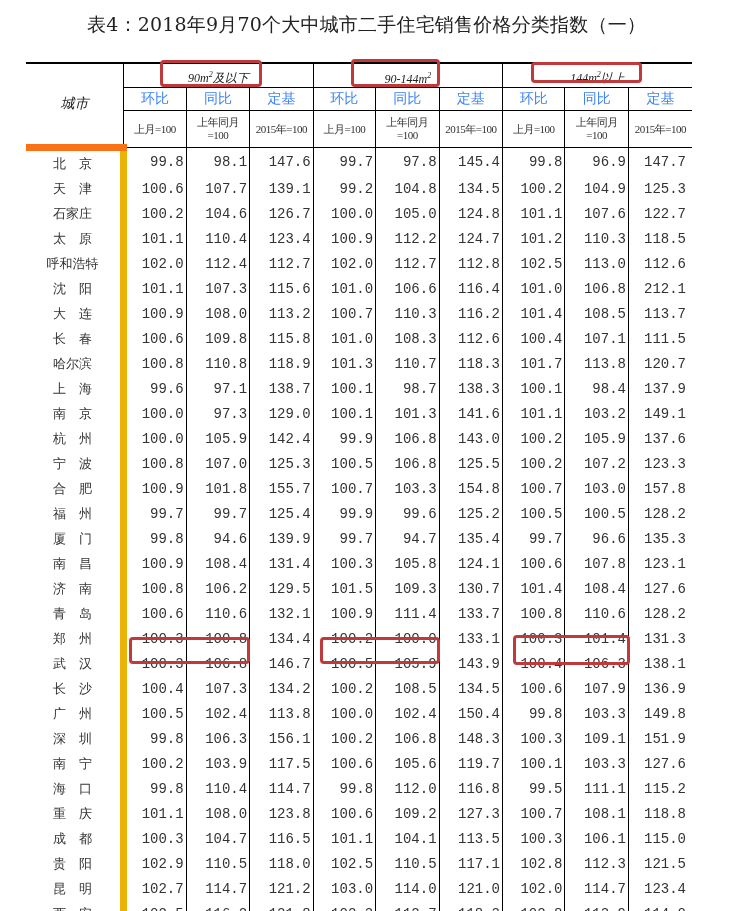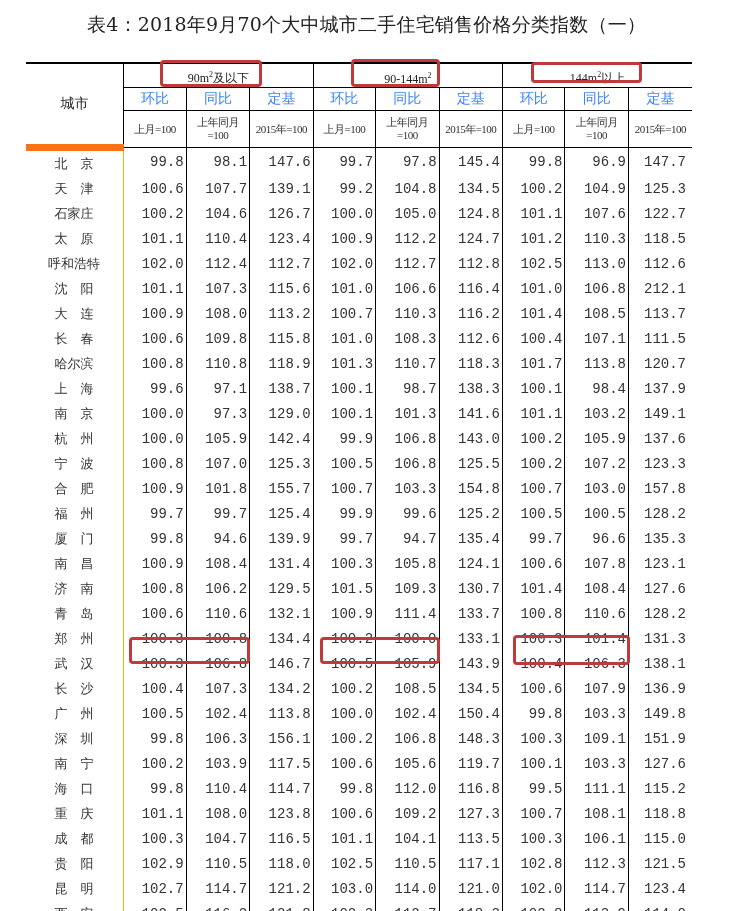--- a/index.html
+++ b/index.html
@@ -4,26 +4,26 @@
 <style>
   html, body { margin:0; padding:0; background:#ffffff; }
   body { width:733px; height:911px; overflow:hidden; position:relative; font-family:"DejaVu Serif", serif; color:#222; }
   .title { position:absolute; left:0; top:12px; width:733px; text-align:center; font-family:"DejaVu Serif", serif; font-weight:normal; font-size:19px; color:#222; letter-spacing:0.2px; }
   .tbl-wrap { position:absolute; left:26px; top:62px; width:666px; }
   table { border-collapse:collapse; table-layout:fixed; width:666px; }
   table.main { border-top:2px solid #000; }
   col.c-city { width:97px; }
   col.c1 { width:62px; } col.c2 { width:63px; } col.c3 { width:63px; }
   td, th { padding:0; font-weight:normal; }
-  .hdr-group td { height:23px; font-size:12px; font-family:"Liberation Serif", serif; text-align:center; vertical-align:bottom; border-right:1px solid #000; border-left:1px solid #000; }
+  .hdr-group td { height:23px; font-size:12px; font-family:"Liberation Serif", serif; text-align:center; vertical-align:bottom; border-right:1px solid #000; border-left:1px solid #000;font-style:italic; }
   .hdr-sub td { height:22px; font-size:14px; text-align:center; border:1px solid #000; border-bottom:none; font-family:"DejaVu Sans", sans-serif; color:#3b82f6; }
   .hdr-base td { height:36px; font-size:11px; text-align:center; border:1px solid #000; border-bottom:1px solid #000; line-height:13px; font-family:"Liberation Serif", serif; color:#333; letter-spacing:-0.5px; }
   td.cityhdr { border-left:none !important; font-size:14px; font-family:"DejaVu Sans", sans-serif; vertical-align:middle; text-align:center; border-bottom:7px solid #f97316; }
   .row td { height:25px; font-family:"Liberation Mono", monospace; font-size:14px; text-align:right; padding-right:2px; border-right:1px solid #000; color:#333; }
-  .row td.city { text-align:center; padding-right:1px; font-family:"DejaVu Sans", sans-serif; font-size:13px; letter-spacing:0; border-right:1px solid #eab308; }
+  .row td.city { text-align:center; padding-right:1px; font-family:"DejaVu Sans", sans-serif; font-size:13px; letter-spacing:0; border-right:7px solid #eab308; }
   .row td.last { border-right:none; padding-right:6px; }
   .hdr-group td.last, .hdr-sub td.last, .hdr-base td.last { border-right:none; }
   sup { font-size:8px; }
   .redbox { position:absolute; border:3px solid #c0393b; border-radius:4px; box-sizing:border-box; pointer-events:none; }
 </style>
 </head>
 <body>
 
 <div class="title">表4：2018年9月70个大中城市二手住宅销售价格分类指数（一）</div>
 

